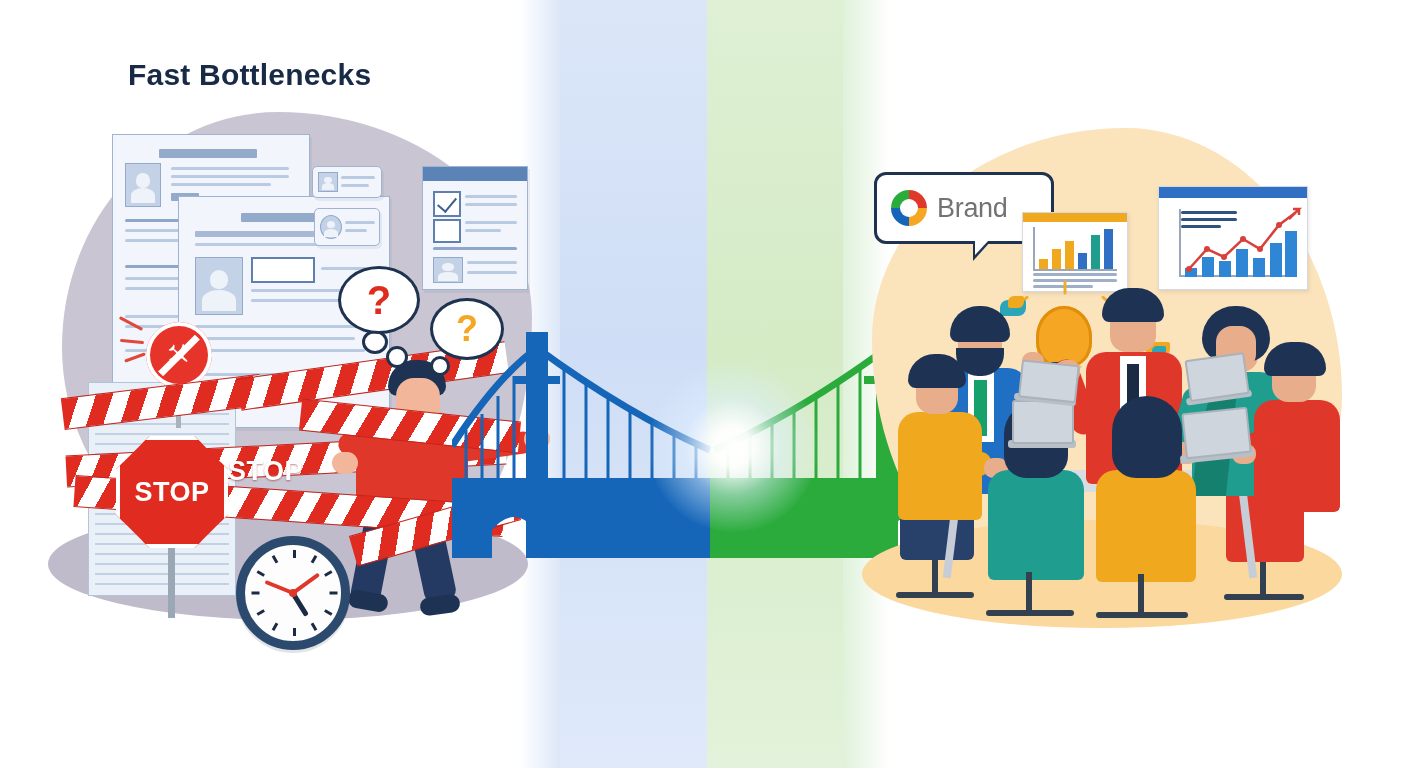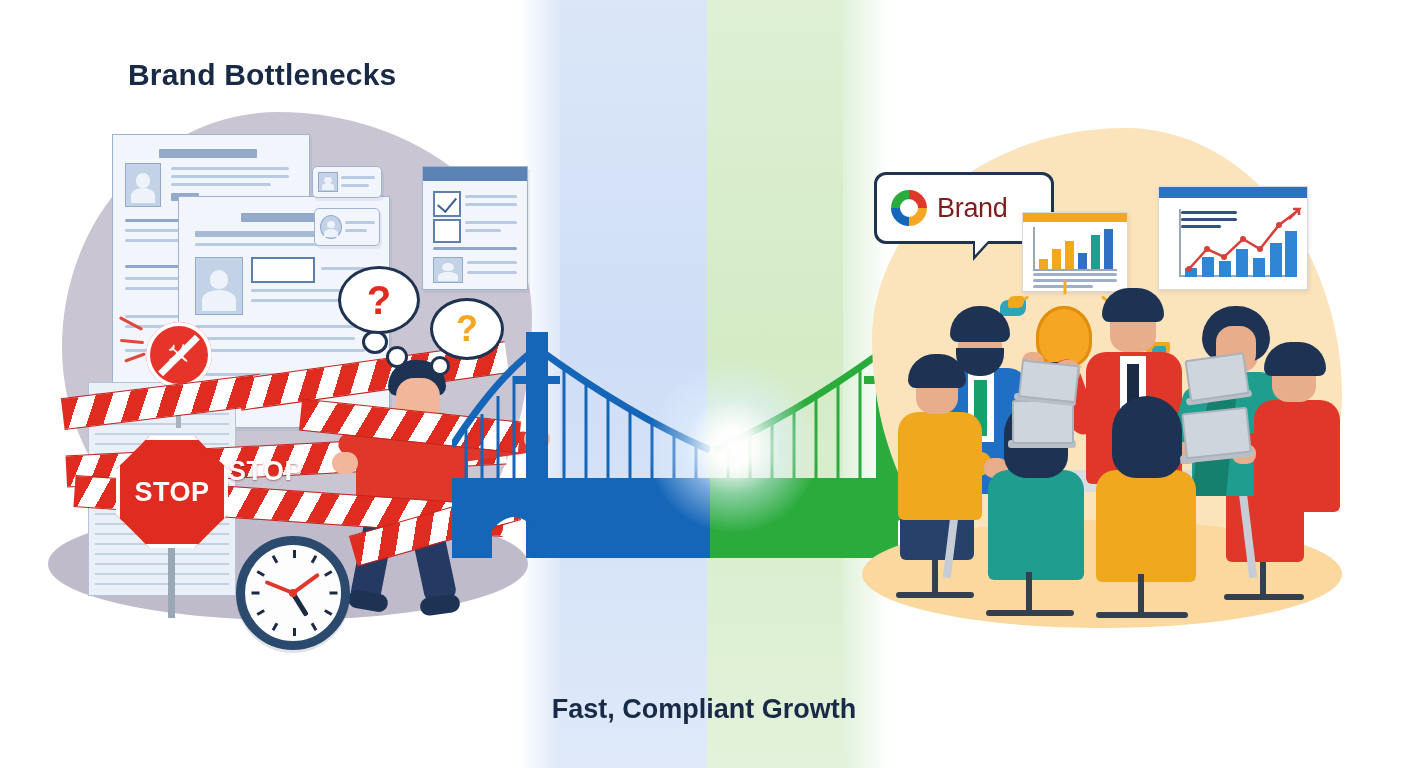--- a/index.html
+++ b/index.html
@@ -122,21 +122,21 @@
   .brandbub{position:absolute;left:874px;top:172px;width:160px;height:66px;background:#fff;
     border:3px solid #1f3350;border-radius:12px;display:flex;align-items:center;gap:10px;padding-left:14px;}
   .brandbub .tail{position:absolute;left:96px;bottom:-20px;width:0;height:0;
     border-left:18px solid #1f3350;border-bottom:20px solid transparent;}
   .brandbub .tail2{position:absolute;left:98px;bottom:-14px;width:0;height:0;
     border-left:14px solid #fff;border-bottom:15px solid transparent;}
   .brandlogo{position:relative;width:36px;height:36px;border-radius:50%;
     background:conic-gradient(#e0372b 0 25%,#f5a623 25% 50%,#1565b8 50% 75%,#2bab3c 75% 100%);}
   .brandlogo:after{content:"";position:absolute;left:9px;top:9px;width:18px;height:18px;
     border-radius:50%;background:#fff;}
-  .brandtxt{color:#7f1d1d;font-size:27px;font-weight:normal;letter-spacing:-.3px;}
+  .brandtxt{color:#737373;font-size:27px;font-weight:normal;letter-spacing:-.3px;}
 
   
   .card{position:absolute;background:#fff;border:1.5px solid #d6d9de;box-shadow:1px 2px 4px rgba(90,90,110,.14);}
   .card .bar{position:absolute;bottom:0;}
   .card .tl{position:absolute;left:0;right:0;top:0;height:9px;}
   .card .txtln{position:absolute;height:3px;background:#9fb0c6;border-radius:2px;}
   .card .axis{position:absolute;background:#9aa7b8;}
 
   
   .t-head{position:absolute;border-radius:50%;background:#1e3354;}
@@ -515,16 +515,15 @@
       <div class="chairleg" style="left:896px;top:592px;width:78px;height:6px;border-radius:4px;"></div>
       <div class="chairleg" style="left:1026px;top:572px;width:6px;height:42px;"></div>
       <div class="chairleg" style="left:986px;top:610px;width:88px;height:6px;border-radius:4px;"></div>
       <div class="chairleg" style="left:1138px;top:574px;width:6px;height:42px;"></div>
       <div class="chairleg" style="left:1096px;top:612px;width:92px;height:6px;border-radius:4px;"></div>
       <div class="chairleg" style="left:1260px;top:562px;width:6px;height:36px;"></div>
       <div class="chairleg" style="left:1224px;top:594px;width:80px;height:6px;border-radius:4px;"></div>
     </div>
   </div>
 
-  <div class="title title-left">Brand Bottlenecks</div>
-  <div class="caption">Fast, Compliant Growth</div>
+  <div class="title title-left">Fast Bottlenecks</div>
 
 </div>
 
 </body></html>

